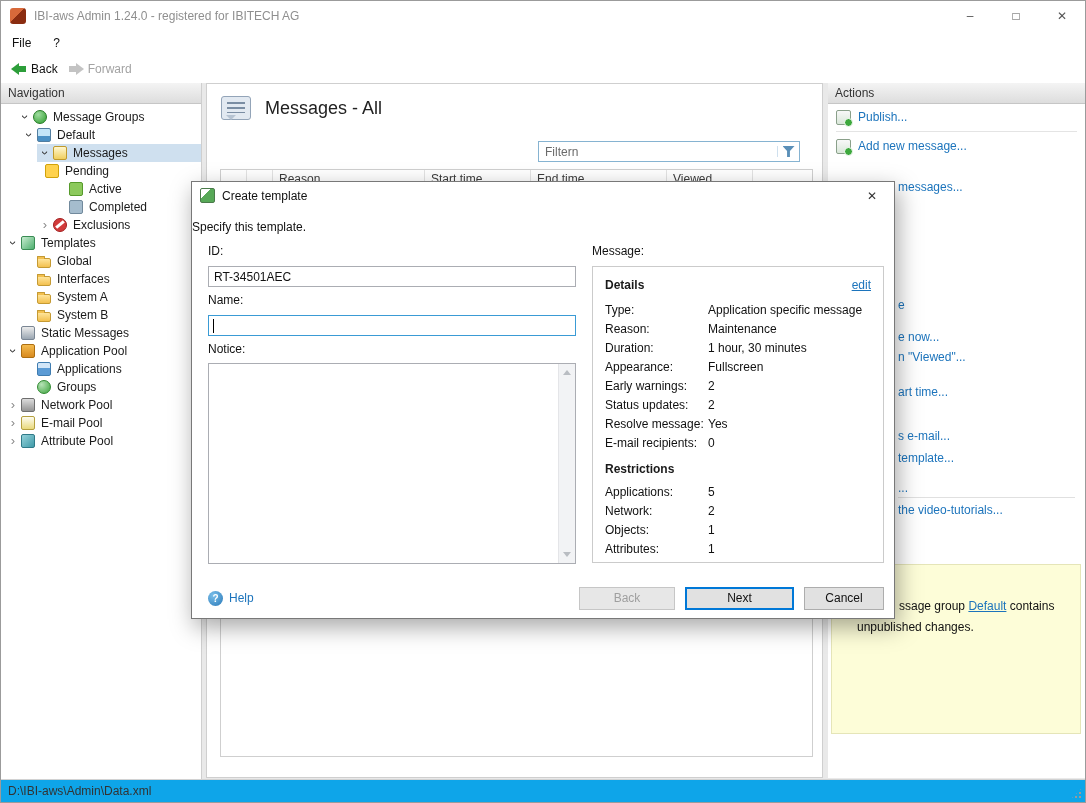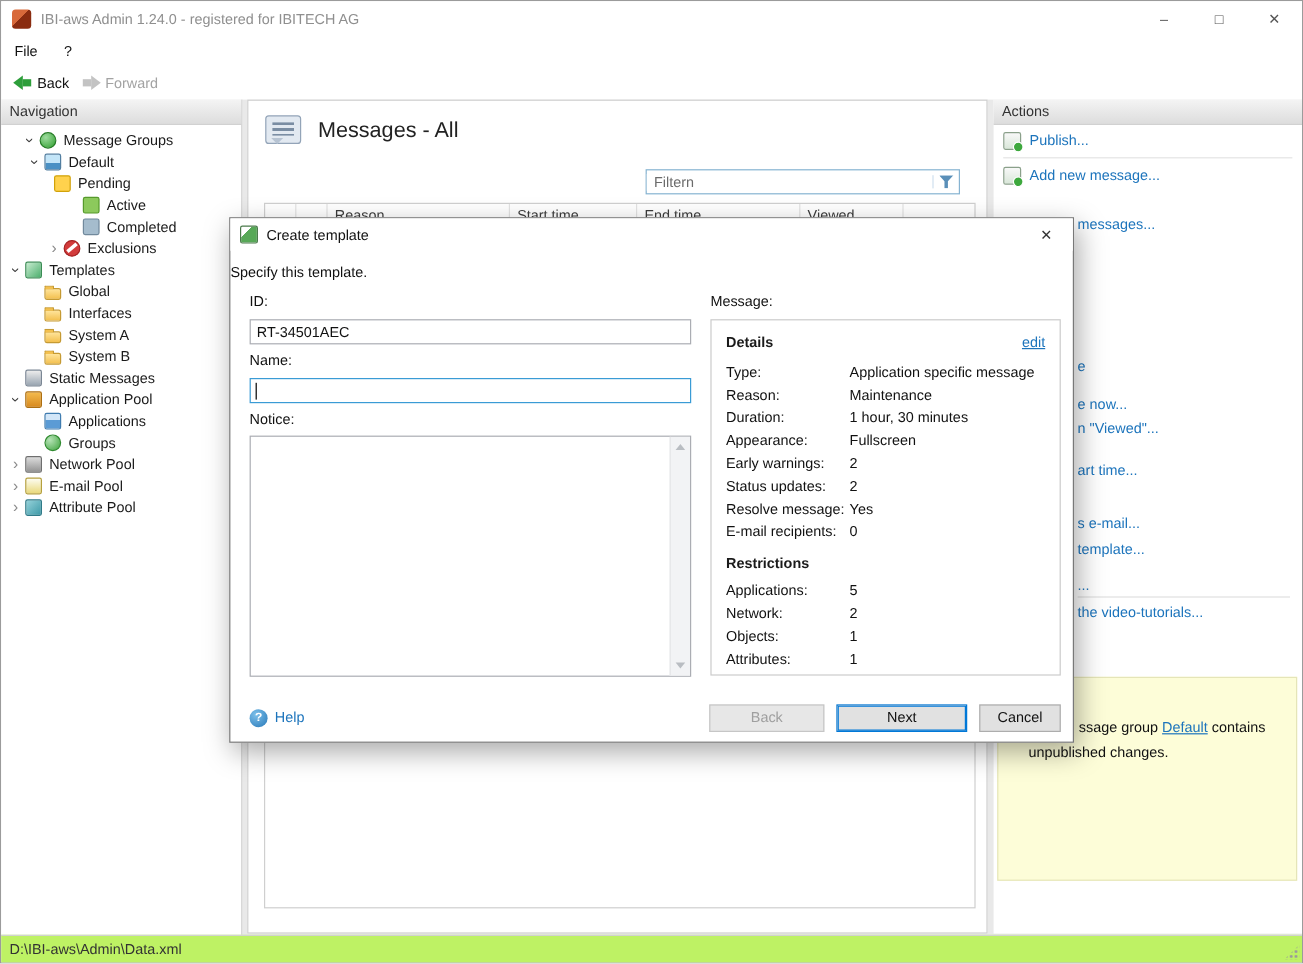--- a/index.html
+++ b/index.html
@@ -130,24 +130,24 @@
   .restrict-head { height:20px; display:flex; align-items:center; margin-top:7px; margin-bottom:3px; }
   .dialog-footer { position:absolute; left:0; right:0; bottom:0; height:40px; display:flex; align-items:center; padding:0 10px 0 16px; }
   .help { display:flex; align-items:center; }
   .help-icon { width:15px; height:15px; border-radius:50%; background:radial-gradient(circle at 35% 30%, #7cc0ea, #2878b8); position:relative; flex:none; }
   .help-icon::after { content:"?"; position:absolute; inset:0; display:flex; align-items:center; justify-content:center; color:#fff; font-size:10px; font-weight:bold; }
   .help-label { margin-left:6px; color:#1c74bc; }
   .btn-row { margin-left:auto; display:flex; gap:10px; }
   .btn { height:23px; background:#e1e1e1; border:1px solid #adadad; font:12px "Liberation Sans",sans-serif; color:#111; display:flex; align-items:center; justify-content:center; }
   .btn.disabled { color:#9f9f9f; border-color:#c6c6c6; background:#e7e7e7; }
   .btn.focused { border:1px solid #0078d7; box-shadow:inset 0 0 0 1px #0078d7; }
-  .w-back { width:96px; } .w-next { width:109px; } .w-cancel { width:68px;text-align:right; }
-
-  
-  .statusbar { position:absolute; bottom:0; left:0; right:0; height:23px; background:#bef264; border-top:1px solid #d2d2d2;
+  .w-back { width:96px; } .w-next { width:109px; } .w-cancel { width:80px;text-align:right; }
+
+  
+  .statusbar { position:absolute; bottom:0; left:0; right:0; height:23px; background:#0ea5e9; border-top:1px solid #d2d2d2;
     display:flex; align-items:center; padding-left:7px; color:#333; }
   .grip { position:absolute; right:2px; bottom:2px; width:13px; height:13px;
     background-image:radial-gradient(#9a9a9a 1px, transparent 1.3px); background-size:4px 4px;
     clip-path:polygon(100% 0, 100% 100%, 0 100%); }
 </style>
 </head>
 <body>
 
 <div class="app">
 
@@ -188,20 +188,27 @@
               <span class="expander expanded"><span class="g">›</span></span>
               <span class="tico ico-msgroups"></span>
               <span class="tree-label">Message Groups</span>
             </div>
         </div>
         <div class="tree-row" style="padding-left:20px">
           <div class="row-inner">
               <span class="expander expanded"><span class="g">›</span></span>
               <span class="tico ico-default"></span>
               <span class="tree-label">Default</span>
+            </div>
+        </div>
+        <div class="tree-row" style="padding-left:36px">
+          <div class="row-inner selected">
+              <span class="expander expanded"><span class="g">›</span></span>
+              <span class="tico ico-messages"></span>
+              <span class="tree-label">Messages</span>
             </div>
         </div>
         <div class="tree-row" style="padding-left:28px">
           <div class="row-inner">
               <span class="expander"></span>
               <span class="tico ico-pending"></span>
               <span class="tree-label">Pending</span>
             </div>
         </div>
         <div class="tree-row" style="padding-left:52px">

